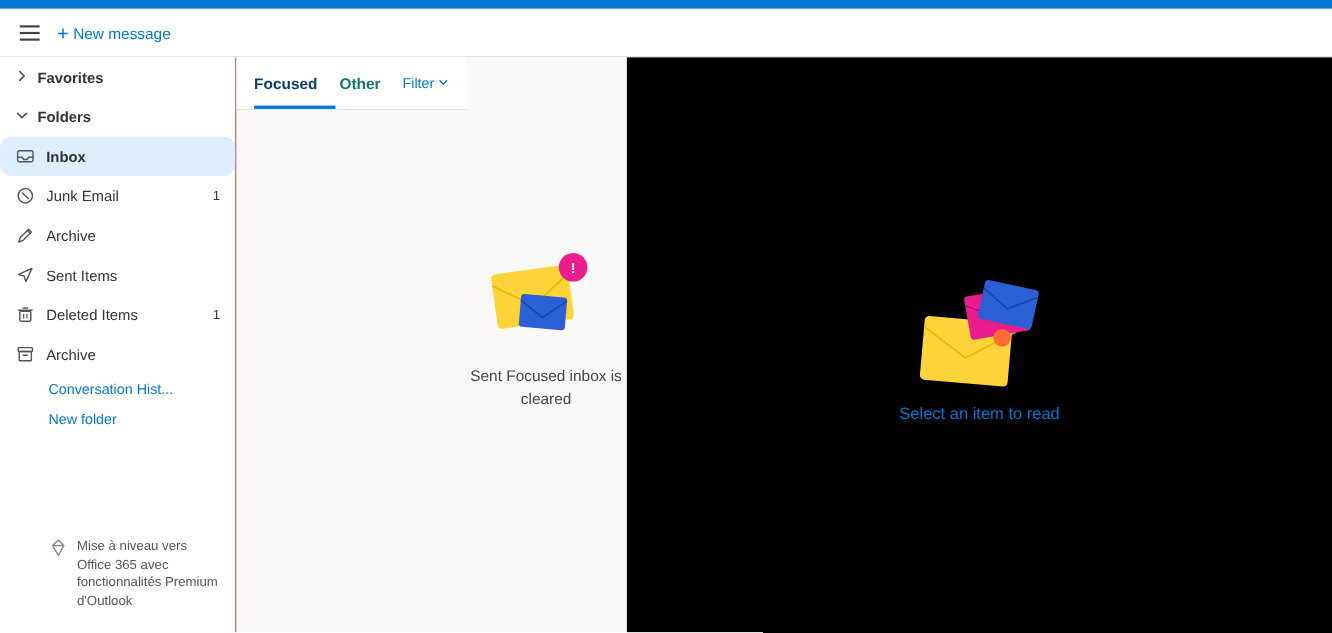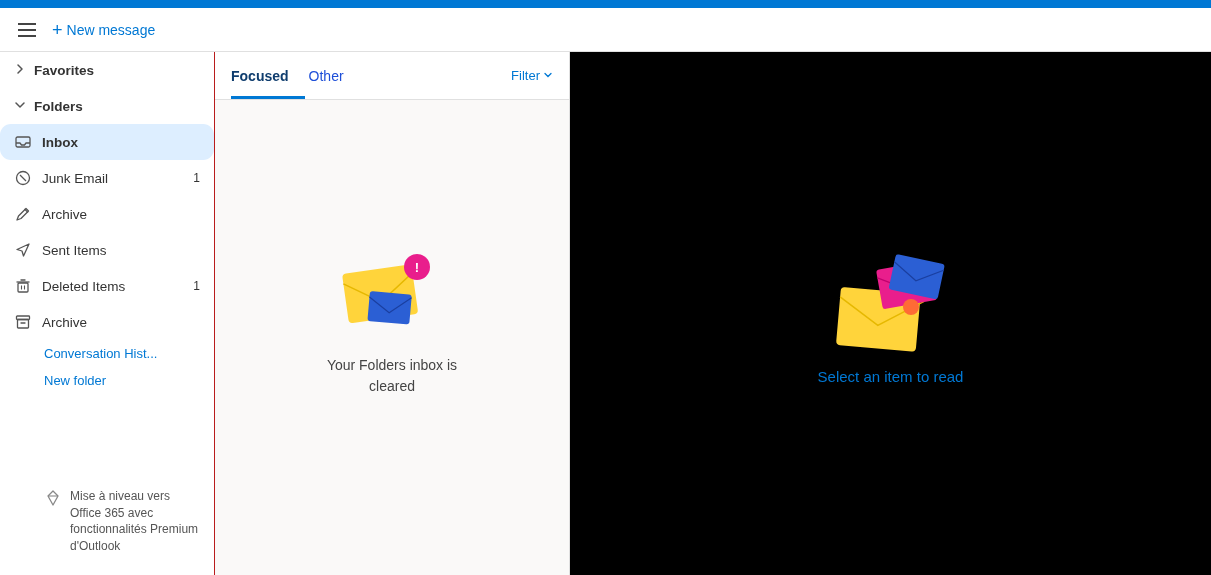--- a/index.html
+++ b/index.html
@@ -144,43 +144,43 @@
       flex-shrink: 0;
       margin-top: 1px;
       color: #888;
     }
 
     
     .email-list-panel {
       width: 355px;
       border-right: 1px solid #e0e0e0;
       display: flex;
-      flex-direction: column;
+      flex-direction: row;
       background: #faf9f8;
     }
 
     .tabs-bar {
       display: flex;
       align-items: center;
       padding: 0 16px;
       border-bottom: 1px solid #e0e0e0;
       background: #fff;
       height: 48px;
       gap: 0;
     }
 
     .tab {
       padding: 14px 16px 12px 0;
       font-size: 14px;
       cursor: pointer;
-      color: #1d4ed8;
+      color: #0f766e;
       border-bottom: 3px solid transparent;
       margin-bottom: -1px;
       margin-right: 4px;
-      font-weight: 400;
+      font-weight: 700;
     }
     .tab.active {
       color: #0f3d6e;
       font-weight: 700;
       border-bottom: 3px solid #0078d4;
     }
 
     .filter-btn {
       margin-left: auto;
       background: none;
@@ -383,21 +383,21 @@
 
           <path d="M10 45 L45 68 L85 40" stroke="#e6b800" stroke-width="1.5" fill="none" transform="rotate(-8 10 35)"></path>
 
           <rect x="38" y="52" width="42" height="30" rx="3" fill="#2B5FD4" transform="rotate(5 38 52)"></rect>
           <path d="M38 58 L59 72 L80 55" stroke="#1a3fa0" stroke-width="1.2" fill="none" transform="rotate(5 38 52)"></path>
 
           <circle cx="85" cy="28" r="13" fill="#E91E8C"></circle>
           <text x="85" y="33" font-size="13" fill="white" text-anchor="middle" font-weight="bold">!</text>
         </svg>
       </div>
-      <div class="empty-text" style="white-space: pre-line;">Your Folders inbox is
+      <div class="empty-text" style="white-space: pre-line;">Sent Focused inbox is
 cleared</div>
     </div>
 
   </div>
 
   <div class="reading-pane">
 
     <div class="reading-pane-illustration">
       <svg width="150" height="115" viewBox="0 0 150 115" fill="none" xmlns="http://www.w3.org/2000/svg">
 

